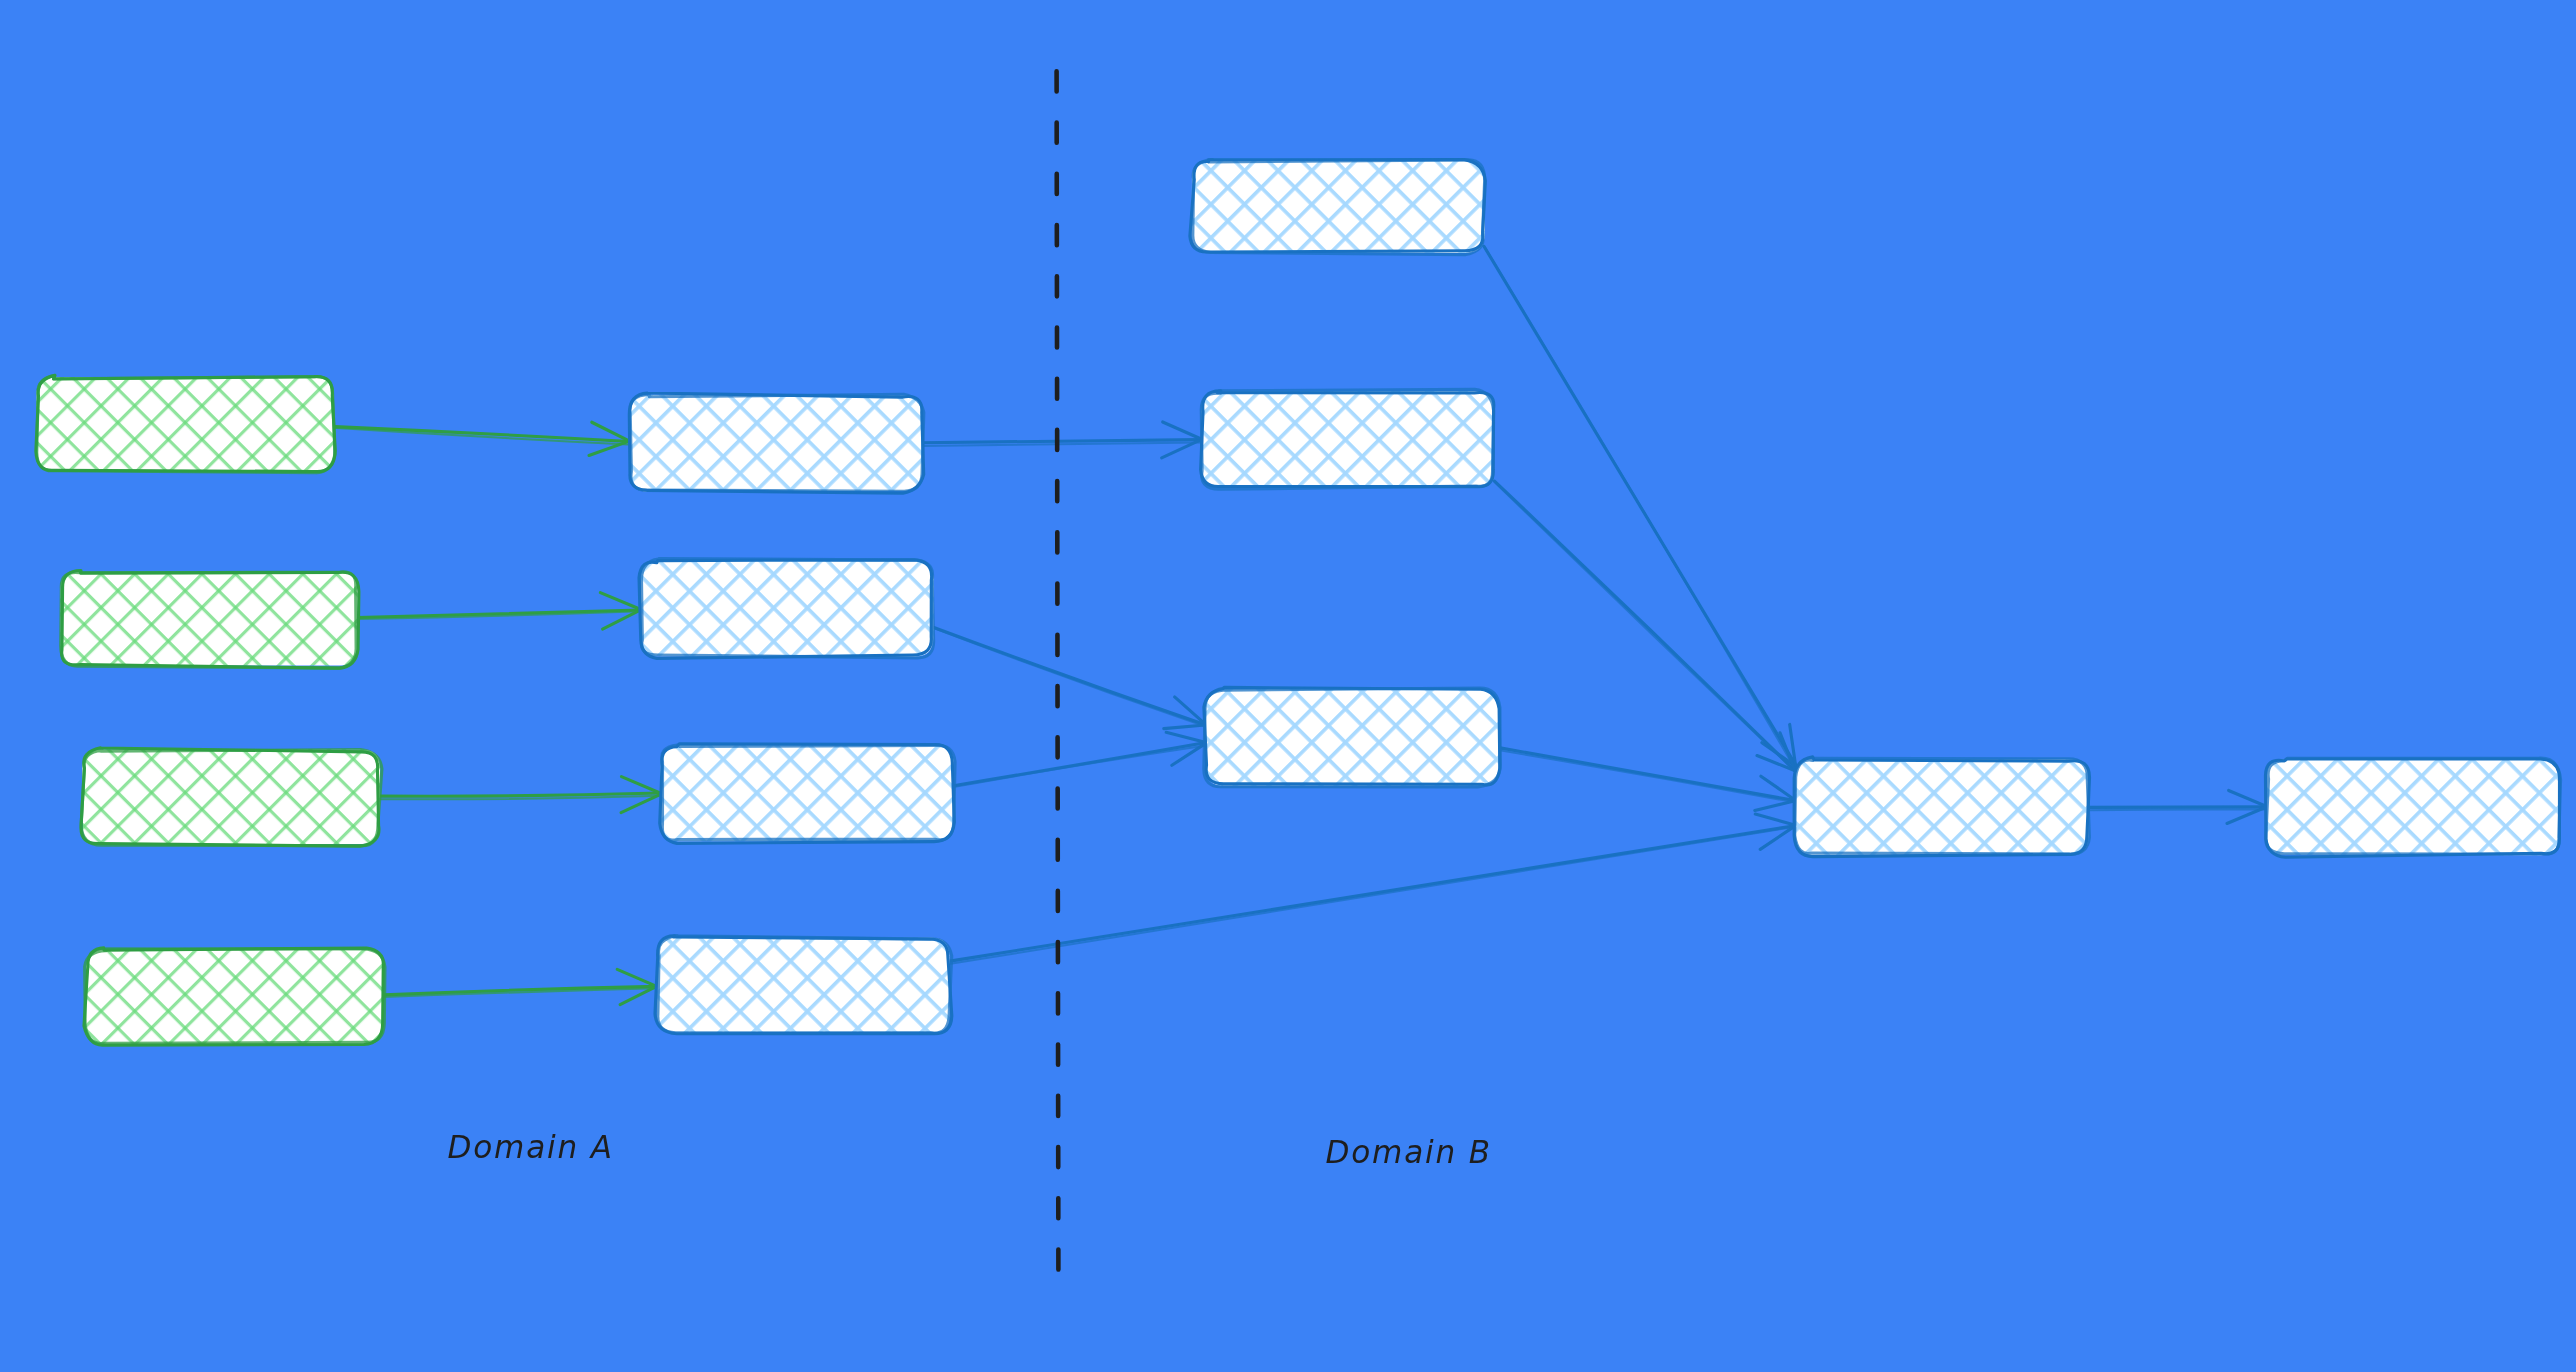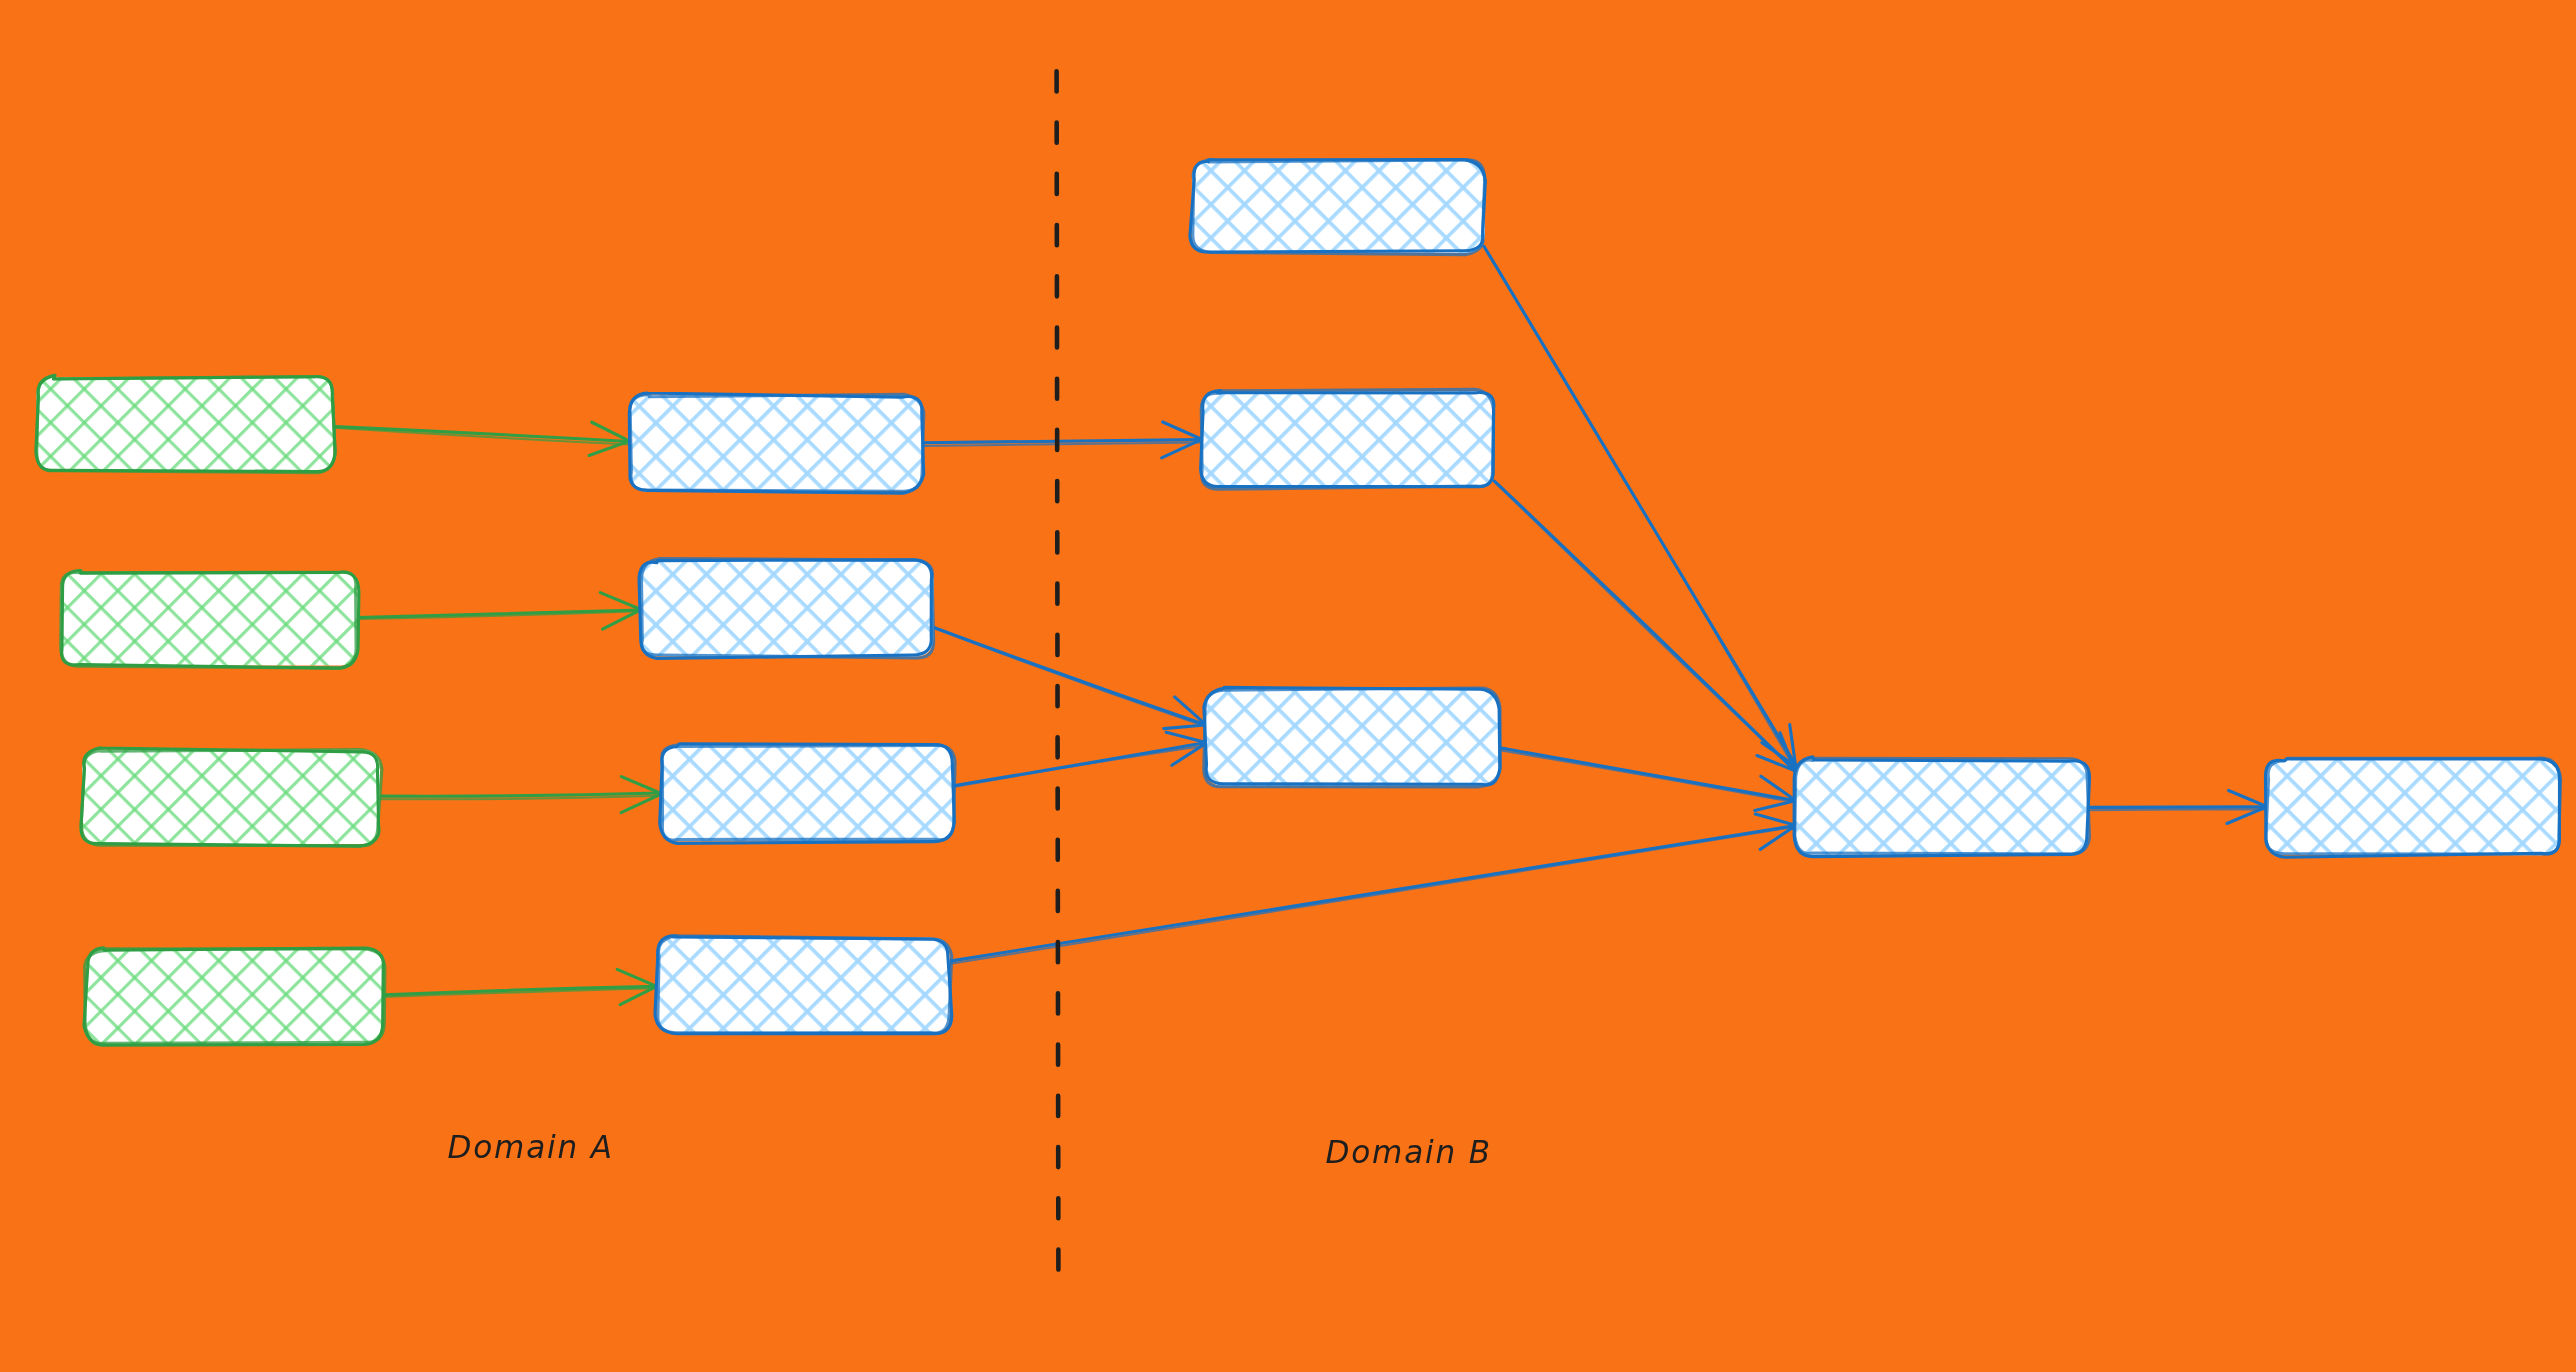--- a/index.html
+++ b/index.html
@@ -4,21 +4,21 @@
 <style>
   html, body {
     margin: 0;
     padding: 0;
     background: #ffffff;
   }
   #stage {
     position: relative;
     width: 2576px;
     height: 1372px;
-    background: #f97316;
+    background: #3b82f6;
     overflow: hidden;
     font-family: "DejaVu Sans", sans-serif;
   }
   #canvas {
     position: absolute;
     top: 0; left: 0;
     width: 2576px;
     height: 1372px;
   }
   .domain-label {

